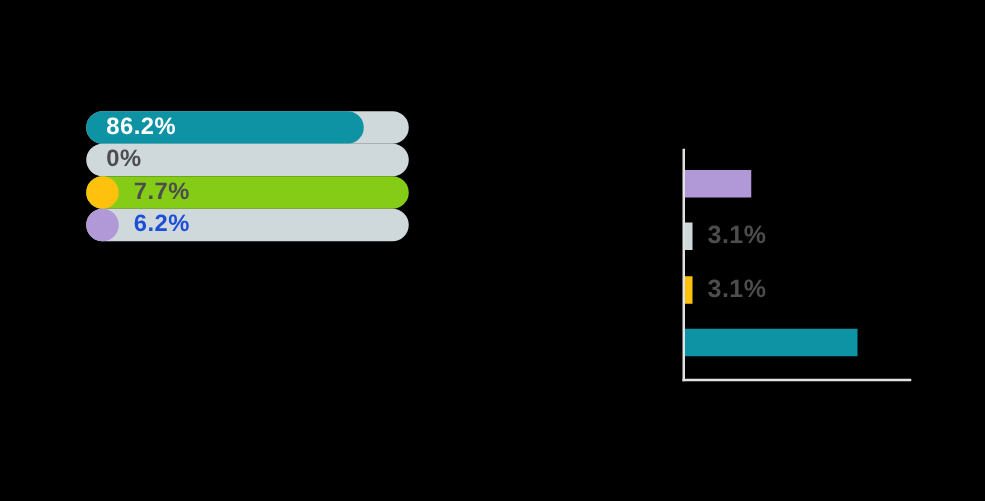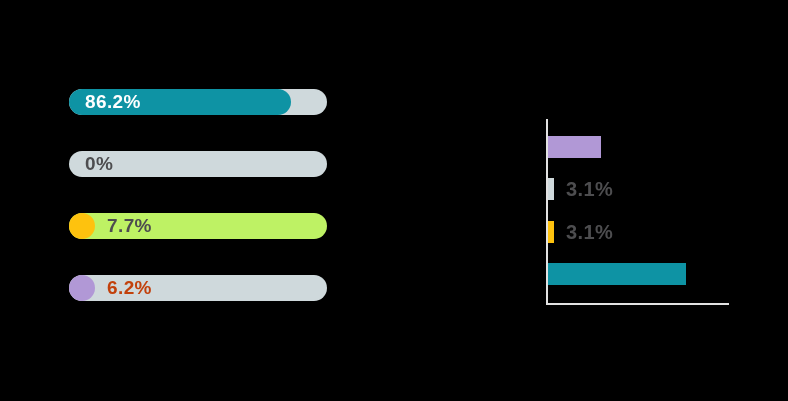--- a/index.html
+++ b/index.html
@@ -17,21 +17,20 @@
   }
 
   
   .chart-left {
     position: absolute;
     left: 69px;
     top: 89px;
     width: 258px;
     display: flex;
     flex-direction: column;
-    gap: 36px;
   }
   .pill-row {
     position: relative;
     height: 26px;
     border-radius: 13px;
   }
   .pill-fill {
     position: absolute;
     left: 0;
     top: 0;
@@ -78,27 +77,27 @@
 
 <div class="stage">
   <div class="chart-left" id="chart-left">
       <div class="pill-row" style="background: rgb(207, 217, 220);">
         <div class="pill-fill" style="width: 222.396px; background: rgb(14, 147, 164);"></div>
         <span class="pill-label" style="color: rgb(255, 255, 255); left: 16px;">86.2%</span>
       </div>
       <div class="pill-row" style="background: rgb(207, 217, 220);">
         <span class="pill-label" style="color: rgb(77, 77, 79); left: 16px;">0%</span>
       </div>
-      <div class="pill-row" style="background: #bef264;">
+      <div class="pill-row" style="background: #84cc16;">
         <div class="pill-fill" style="width: 26px; background: rgb(254, 194, 14);"></div>
         <span class="pill-label" style="color: rgb(77, 77, 79); left: 38px;">7.7%</span>
       </div>
       <div class="pill-row" style="background: rgb(207, 217, 220);">
         <div class="pill-fill" style="width: 26px; background: rgb(177, 152, 214);"></div>
-        <span class="pill-label" style="color: #c2410c; left: 38px;">6.2%</span>
+        <span class="pill-label" style="color: #1d4ed8; left: 38px;">6.2%</span>
       </div>
     </div>
   <div class="chart-right" id="chart-right">
       <div class="axis-line" style="left: 0px; top: 0px; width: 2px; height: 186px; background: rgb(226, 226, 226);"></div>
       <div class="axis-line" style="left: 0px; top: 184px; width: 183px; height: 2px; background: rgb(226, 226, 226);"></div>
       <div class="hbar" style="top: 17px; width: 53px; background: rgb(177, 152, 214);"></div>
       <div class="hbar" style="top: 59px; width: 6px; background: rgb(207, 217, 220);"></div>
       <span class="hbar-label" style="color: rgb(77, 77, 79); left: 20px; top: 70px;">3.1%</span>
       <div class="hbar" style="top: 102px; width: 6px; background: rgb(254, 194, 14);"></div>
       <span class="hbar-label" style="color: rgb(77, 77, 79); left: 20px; top: 113px;">3.1%</span>

